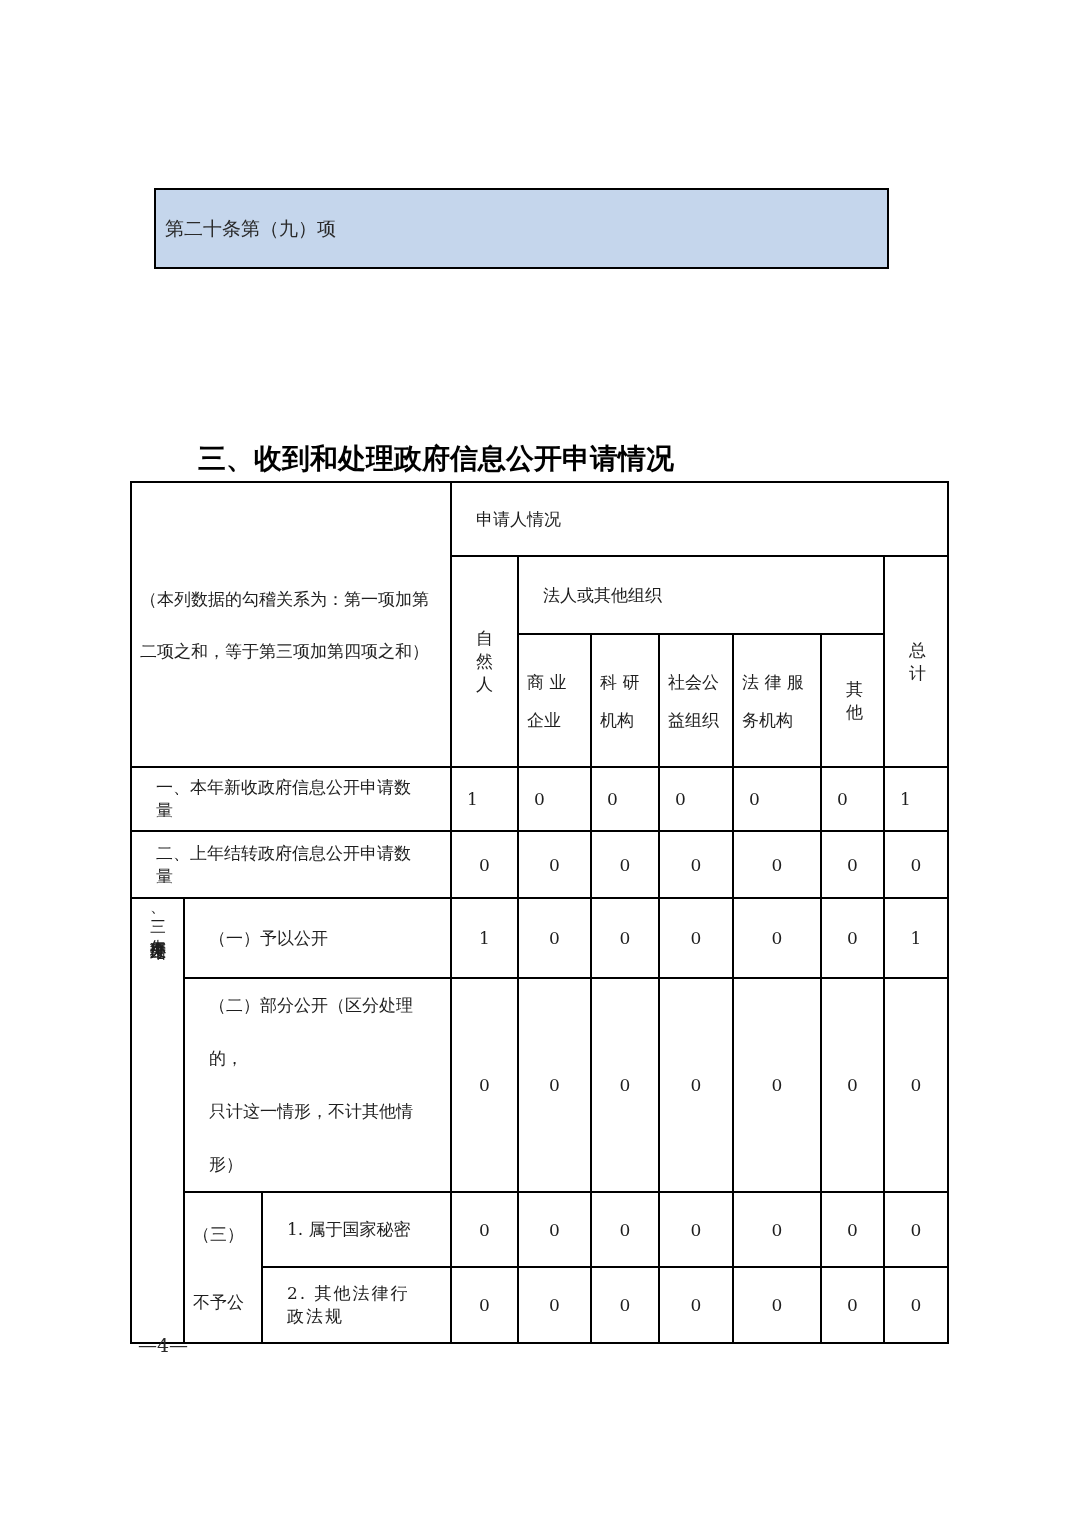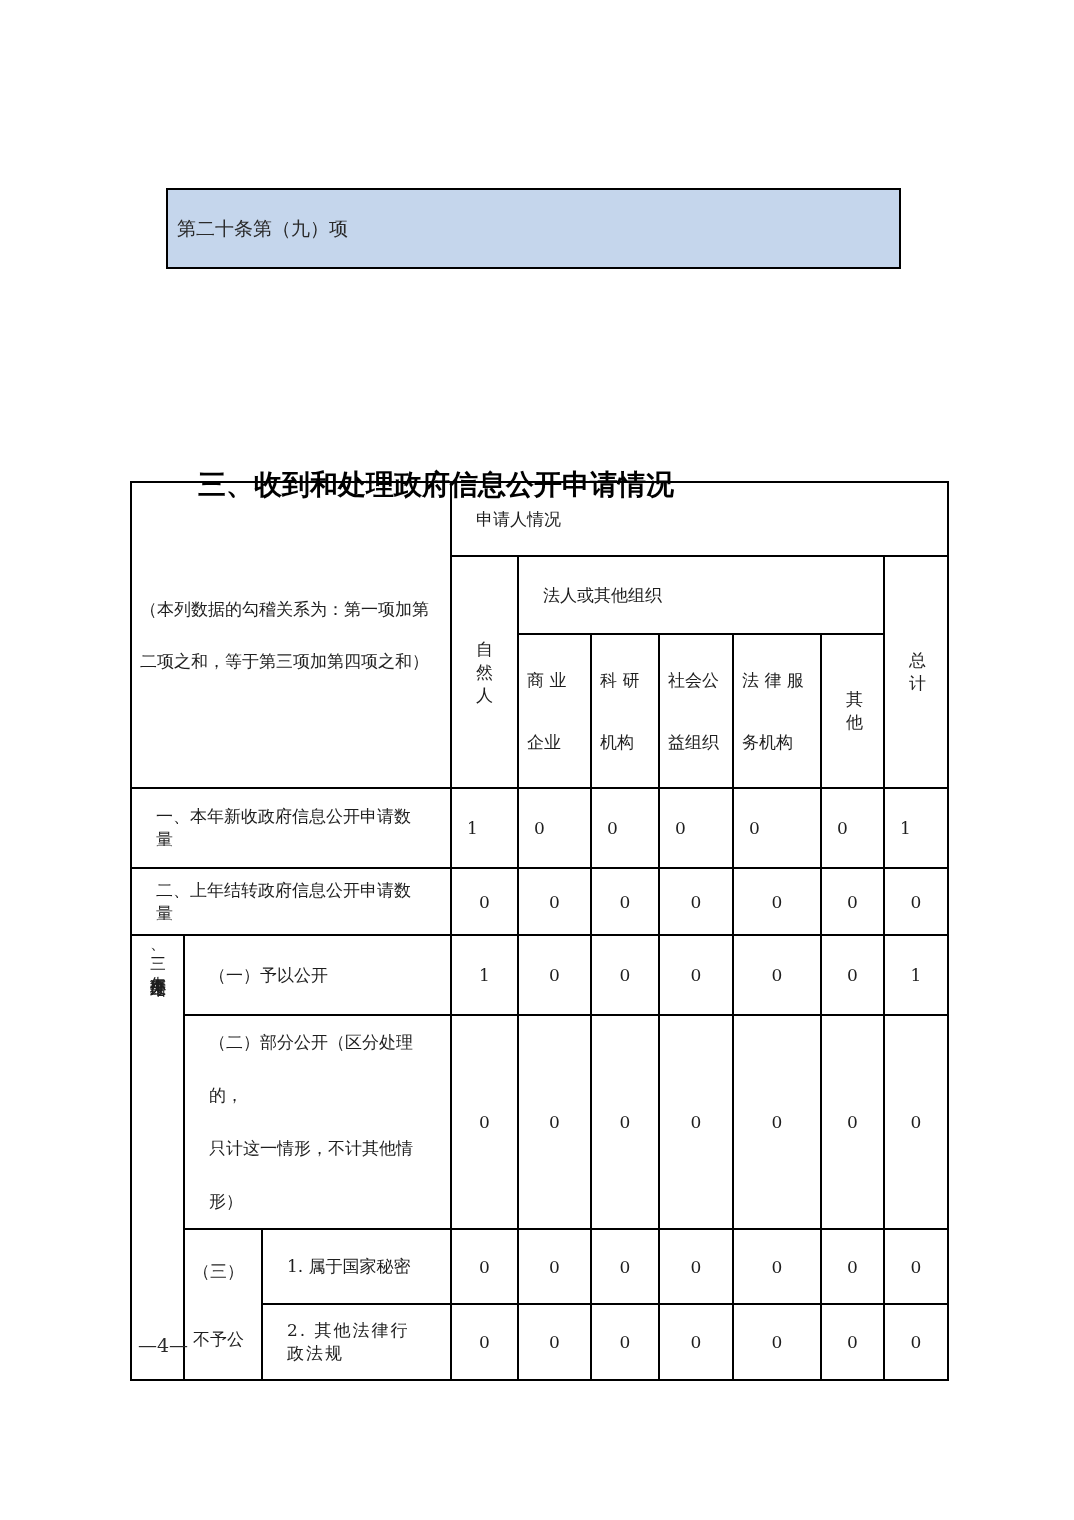--- a/index.html
+++ b/index.html
@@ -15,36 +15,36 @@
   td {
     border: 2px solid #000;
     padding: 0 8px;
     vertical-align: middle;
     font-size: 17px;
     overflow: hidden;
   }
   .pre { white-space: pre-line; }
 
   
-  #procurement-table { position: absolute; left: 166px; top: 188px; width: 733px; }
+  #procurement-table { position: absolute; left: 154px; top: 188px; width: 733px; }
   #procurement-table td { font-size: 19px; padding: 0 9px; }
   .blue-header { background: #c5d6ec; color: #2a2a2a; }
 
   
   .section-heading {
-    position: absolute; left: 198px; top: 466px;
+    position: absolute; left: 198px; top: 440px;
     font-family: "DejaVu Sans", "Liberation Sans", sans-serif;
     font-weight: bold; font-size: 28px; color: #000;
     white-space: nowrap;
   }
 
   
   #request-table { position: absolute; left: 130px; top: 481px; width: 817px; }
   .note-cell { line-height: 52px; padding: 0 8px; font-size: 17px; border-radius: 6px; }
-  .subhead { line-height: 62px; padding: 14px 8px; }
+  .subhead { line-height: 38px; padding: 14px 8px; }
   .rowlabel { padding: 0 24px; }
   .partial-label { line-height: 53px; }
   .denied-label { line-height: 68px; padding: 0 8px; }
   .val { text-align: center; font-size: 17px; }
   .val-left { text-align: left; padding-left: 15px; font-size: 17px; }
   .vert-cell { vertical-align: top; padding: 9px 0 0 0; text-align: center; }
   .vtext {
     writing-mode: vertical-lr;
     text-orientation: upright;
     margin: 0 auto;
@@ -106,21 +106,21 @@
 企业</td>
     <td class="subhead pre">科 研
 机构</td>
     <td class="subhead pre">社会公
 益组织</td>
     <td class="subhead pre">法 律 服
 务机构</td>
     <td class="rowlabel">其他</td>
   </tr>
 
-  <tr style="height:80px">
+  <tr style="height:64px">
     <td colspan="3" class="rowlabel">一、本年新收政府信息公开申请数量</td>
     <td class="val-left">1</td>
     <td class="val-left">0</td>
     <td class="val-left">0</td>
     <td class="val-left">0</td>
     <td class="val-left">0</td>
     <td class="val-left">0</td>
     <td class="val-left">1</td>
   </tr>
 

